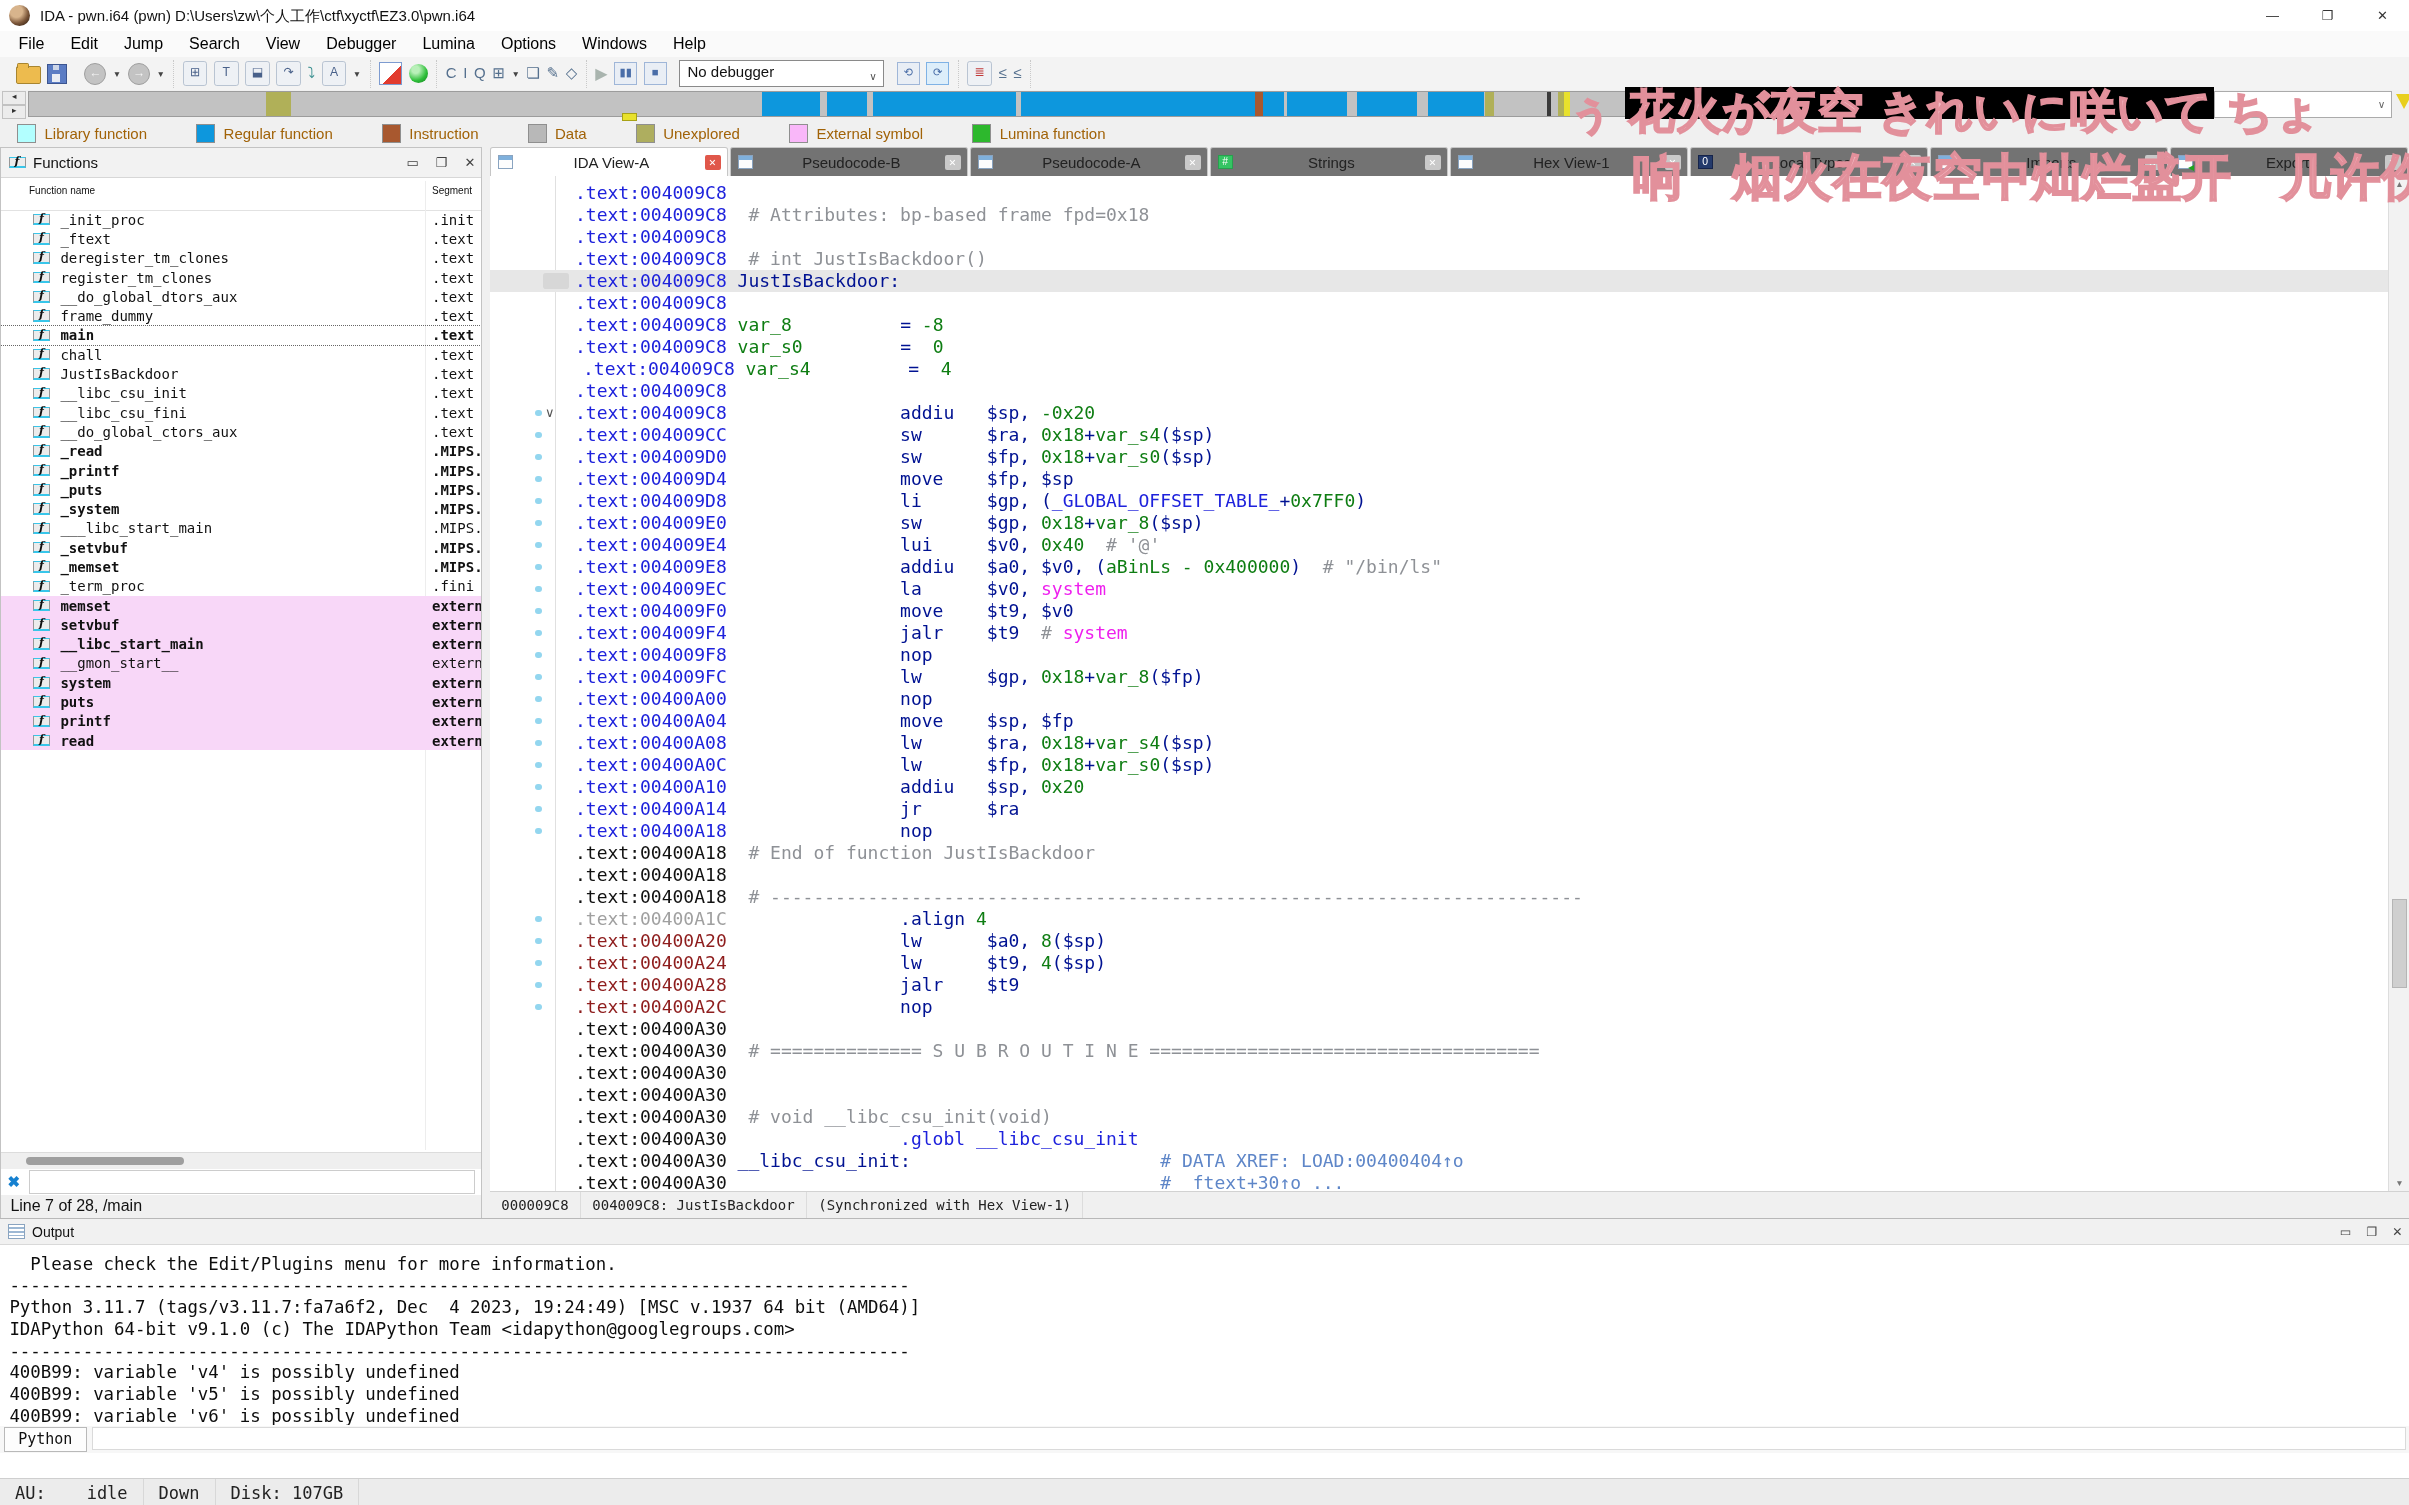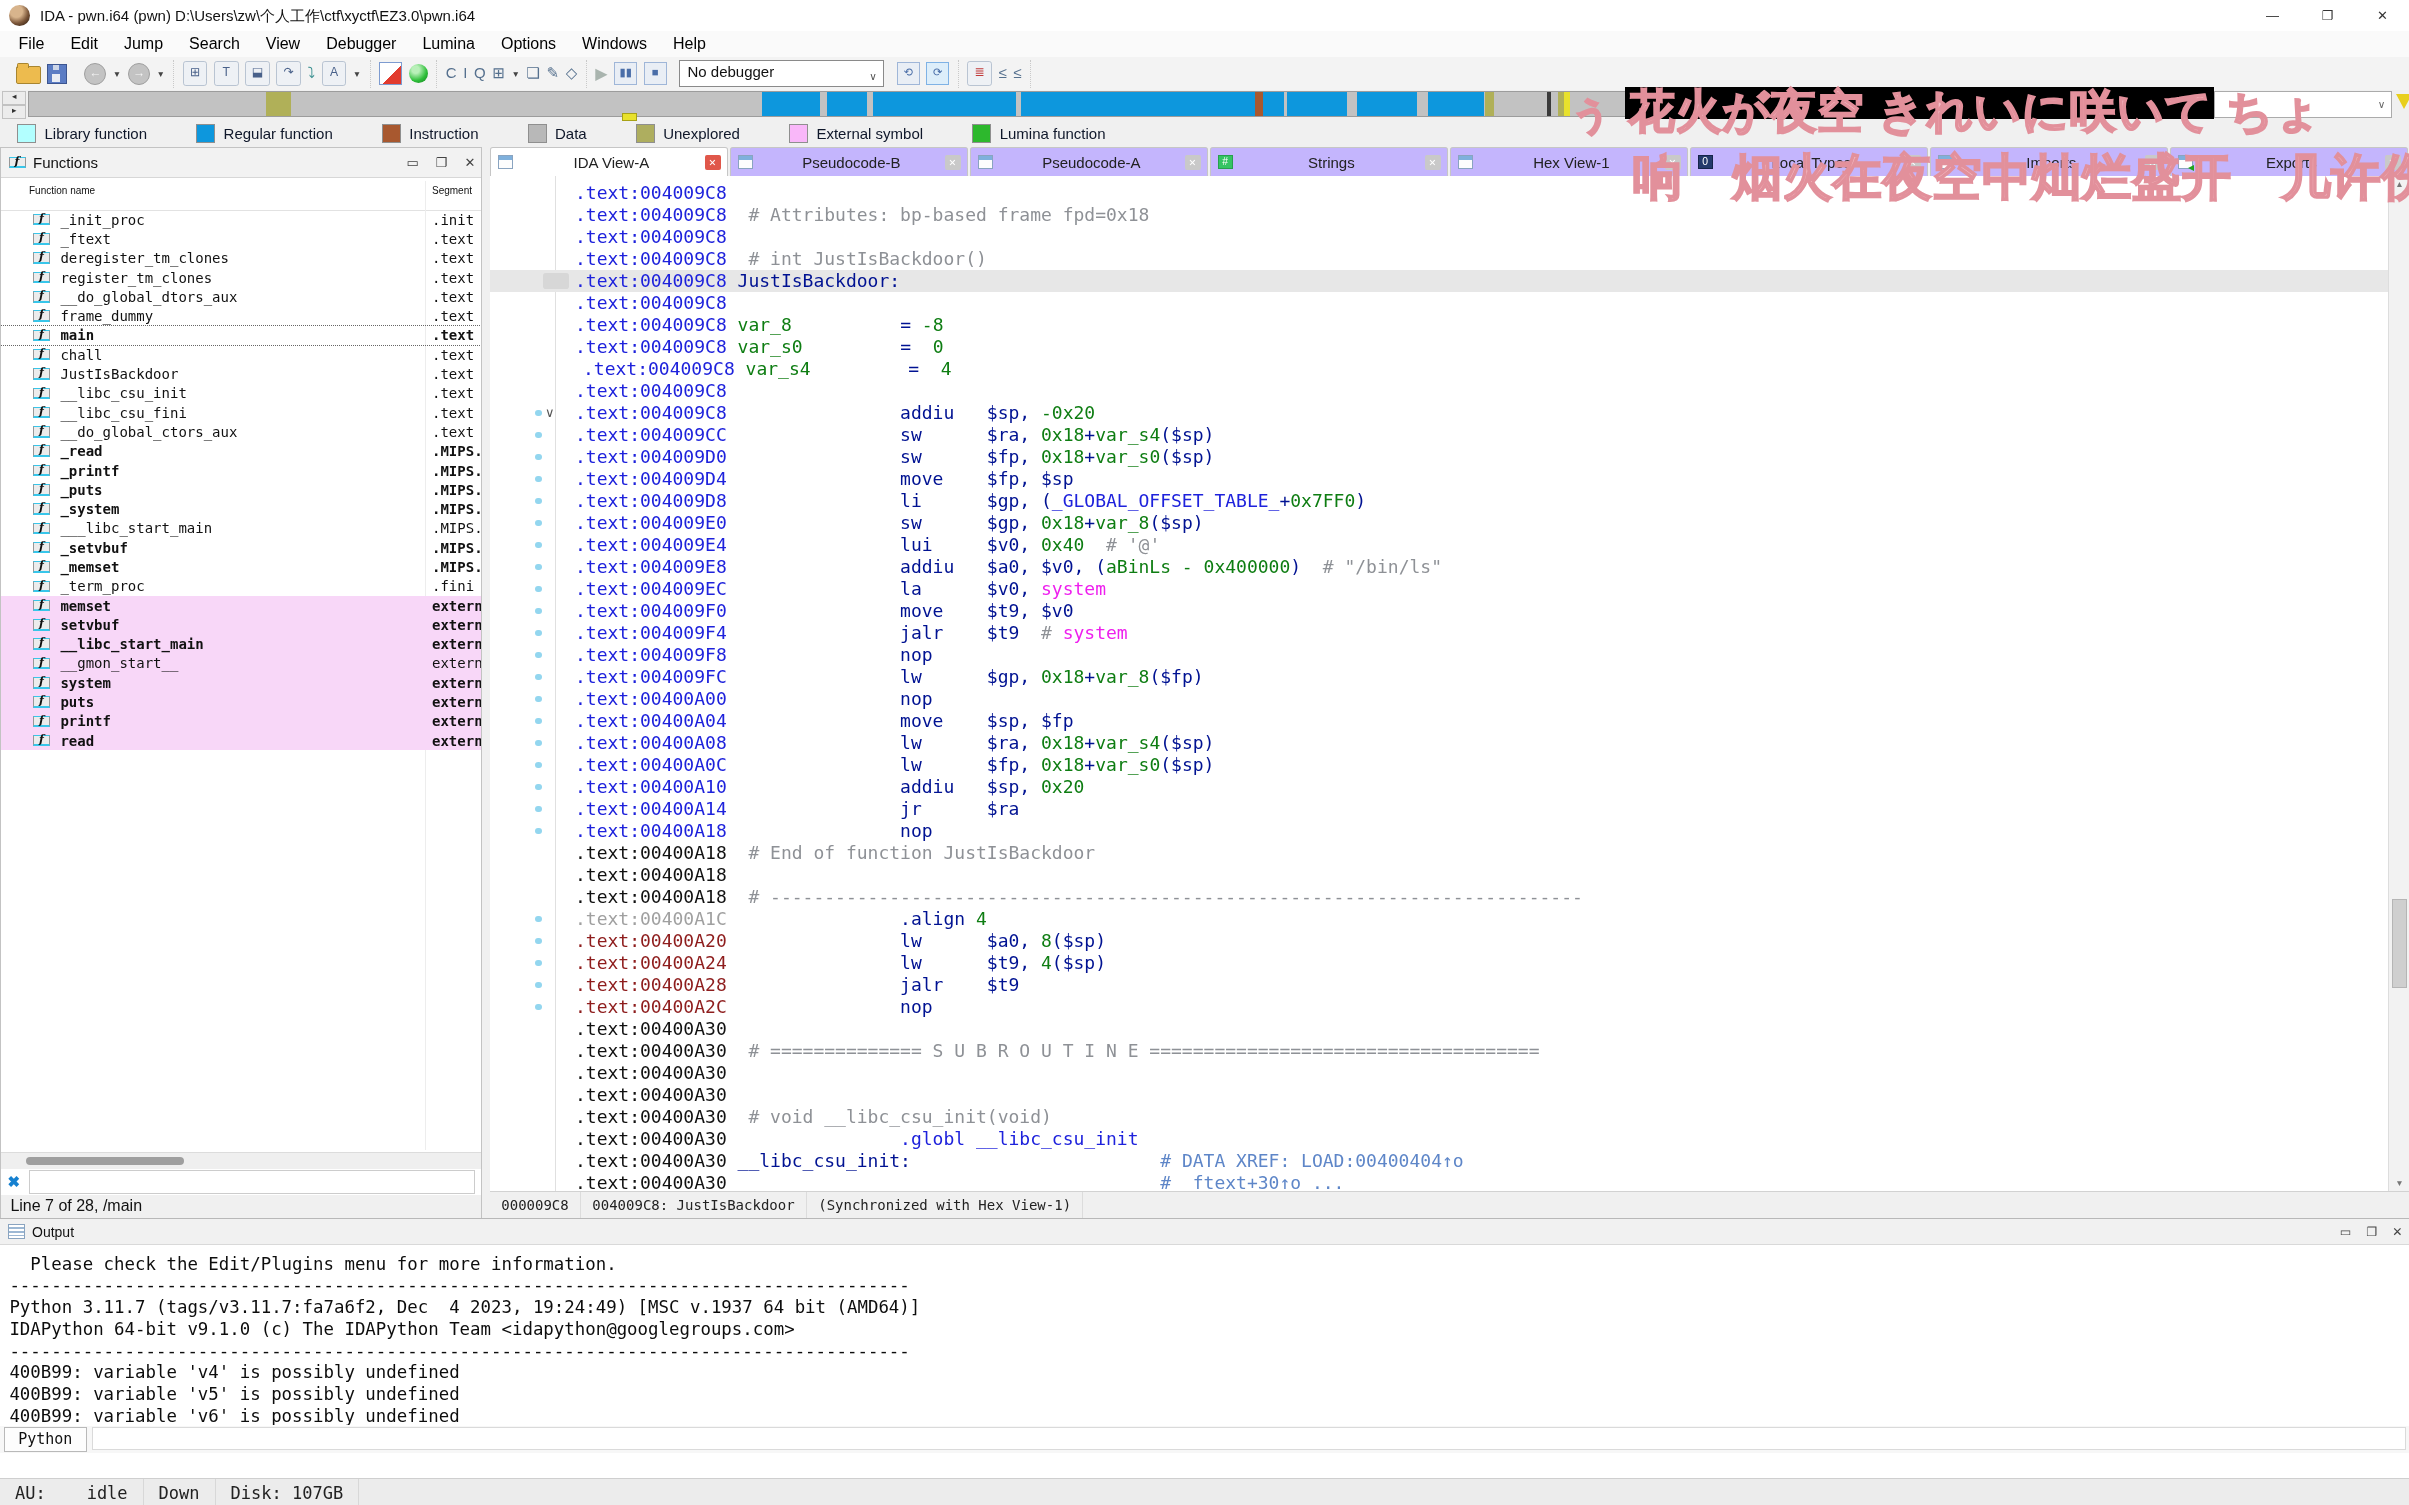--- a/index.html
+++ b/index.html
@@ -42,21 +42,21 @@
   #navarrows{position:absolute;left:1.9px;top:0.9px;width:24.5px;height:26px;}
   .navar{width:22.6px;height:12.2px;border:0.9px solid #c2c2c2;background:#ececec;font-size:7.5px;line-height:10.4px;text-align:center;color:#333;}
   #navband{position:absolute;left:28px;top:0.9px;width:2360px;height:24.5px;background:#c2c2c2;border:0.9px solid #9c9c9c;overflow:visible;}
   .nav-seg{position:absolute;top:0;height:100%;}
   #navmarker{position:absolute;left:593px;bottom:-4.7px;width:13px;height:5.6px;background:#e8e12c;border:0.9px solid #a8a215;}
   #navcombo{position:absolute;left:2185px;top:-0.9px;width:176px;height:25.4px;background:#fff;border:0.9px solid #ababab;}
   #navcombo .cmbarrow{position:absolute;right:5.6px;top:5.6px;font-size:10.4px;color:#666;}
   #navdown{position:absolute;right:-22.6px;top:1.9px;width:0;height:0;border-left:8.5px solid transparent;border-right:8.5px solid transparent;border-top:15px solid #e8cf1d;}
   
   #legendrow{position:absolute;left:0;top:119px;right:0;height:28px;display:flex;align-items:center;padding-left:17px;gap:49px;}
-  .legend-item{display:flex;align-items:center;gap:8.5px;font-size:15px;color:#0f172a;white-space:nowrap;}
+  .legend-item{display:flex;align-items:center;gap:8.5px;font-size:15px;color:#a16207;white-space:nowrap;}
   .legend-swatch{width:17px;height:17px;border:0.9px solid #8f8f8f;}
   
   #funcpanel{position:absolute;left:0;top:147px;width:482px;height:1071px;background:#fff;border:0.9px solid #c3c3c3;box-sizing:border-box;}
   #fp-title{position:absolute;left:0;top:0;right:0;height:29px;background:#f2f2f2;border-bottom:0.9px solid #d7d7d7;
             display:flex;align-items:center;padding-left:7.5px;font-size:15px;gap:7.5px;}
   .fp-btns{position:absolute;right:5.6px;top:0;height:29px;display:flex;gap:17px;align-items:center;font-size:13px;color:#444;}
   #fp-header{position:absolute;left:0;top:29px;right:0;height:33px;border-bottom:0.9px solid #e2e2e2;font-size:10px;}
   #col-name{position:absolute;left:28px;top:7.5px;}
   #col-seg{position:absolute;left:431px;top:7.5px;}
   #colsep{position:absolute;left:424px;top:33px;bottom:67px;width:0.9px;background:#ededed;}
@@ -74,21 +74,21 @@
   #fp-thumb{position:absolute;left:24.5px;top:3.8px;width:158px;height:8.5px;border-radius:4.7px;background:#9f9f9f;}
   #fp-filterrow{position:absolute;left:0;right:0;top:1021px;height:26px;background:#fff;}
   #fp-clear{position:absolute;left:6.6px;top:3.8px;color:#1580d0;font-weight:bold;font-size:15px;}
   #fp-filter{position:absolute;left:28px;top:0.9px;right:5.6px;height:21.7px;border:0.9px solid #ccc;background:#fff;}
   #fp-status{position:absolute;left:0;right:0;top:1047px;height:22.6px;background:#f0f0f0;font-size:16px;padding-left:9.4px;line-height:22.6px;}
   
   #splitter{position:absolute;left:482px;top:147px;width:7.5px;height:1071px;background:#f0f0f0;}
   #rightpane{position:absolute;left:490px;top:147px;right:0;height:1071px;background:#fff;}
   #tabstrip{position:absolute;left:0;top:0;right:0;height:29px;background:#f0f0f0;display:flex;border-bottom:0.9px solid #cfcfcf;}
   .tab{width:226px;display:flex;align-items:center;padding:0 6.6px;border:0.9px solid #c6c6c6;border-bottom:none;
-       background:#c4b5fd;font-size:15px;margin-right:1.9px;border-radius:2.8px 2.8px 0 0;box-sizing:content-box;}
+       background:#737373;font-size:15px;margin-right:1.9px;border-radius:2.8px 2.8px 0 0;box-sizing:content-box;}
   .tab.active{background:#fff;}
   .tablabel{flex:1;text-align:center;color:#222;white-space:nowrap;overflow:hidden;}
   .tabclose{width:16px;height:15px;background:#c9c9c9;color:#fff;font-size:9.4px;line-height:15px;text-align:center;border-radius:1.9px;flex:0 0 auto;}
   .tabclose.red{background:#e0574a;}
   .tabicon{flex:0 0 auto;width:15px;height:14px;margin-right:5.6px;background:#fdfdfd;border:0.9px solid #8aa4c0;position:relative;box-sizing:border-box;}
   .tabicon::before{content:'';position:absolute;left:0;right:0;top:0;height:3.8px;background:#7fb0dc;}
   .ic-strings{background:#35c463;border-color:#27a04e;}
   .ic-strings::before{content:'#';position:absolute;left:0;right:0;top:0;height:auto;background:none;color:#fff;font-size:10.4px;text-align:center;line-height:12.2px;}
   .ic-localtypes{background:#243a6b;border-color:#16244a;}
   .ic-localtypes::before{content:'0';position:absolute;left:0;right:0;top:0;height:auto;background:none;color:#fff;font-size:10.4px;text-align:center;line-height:12.2px;}

